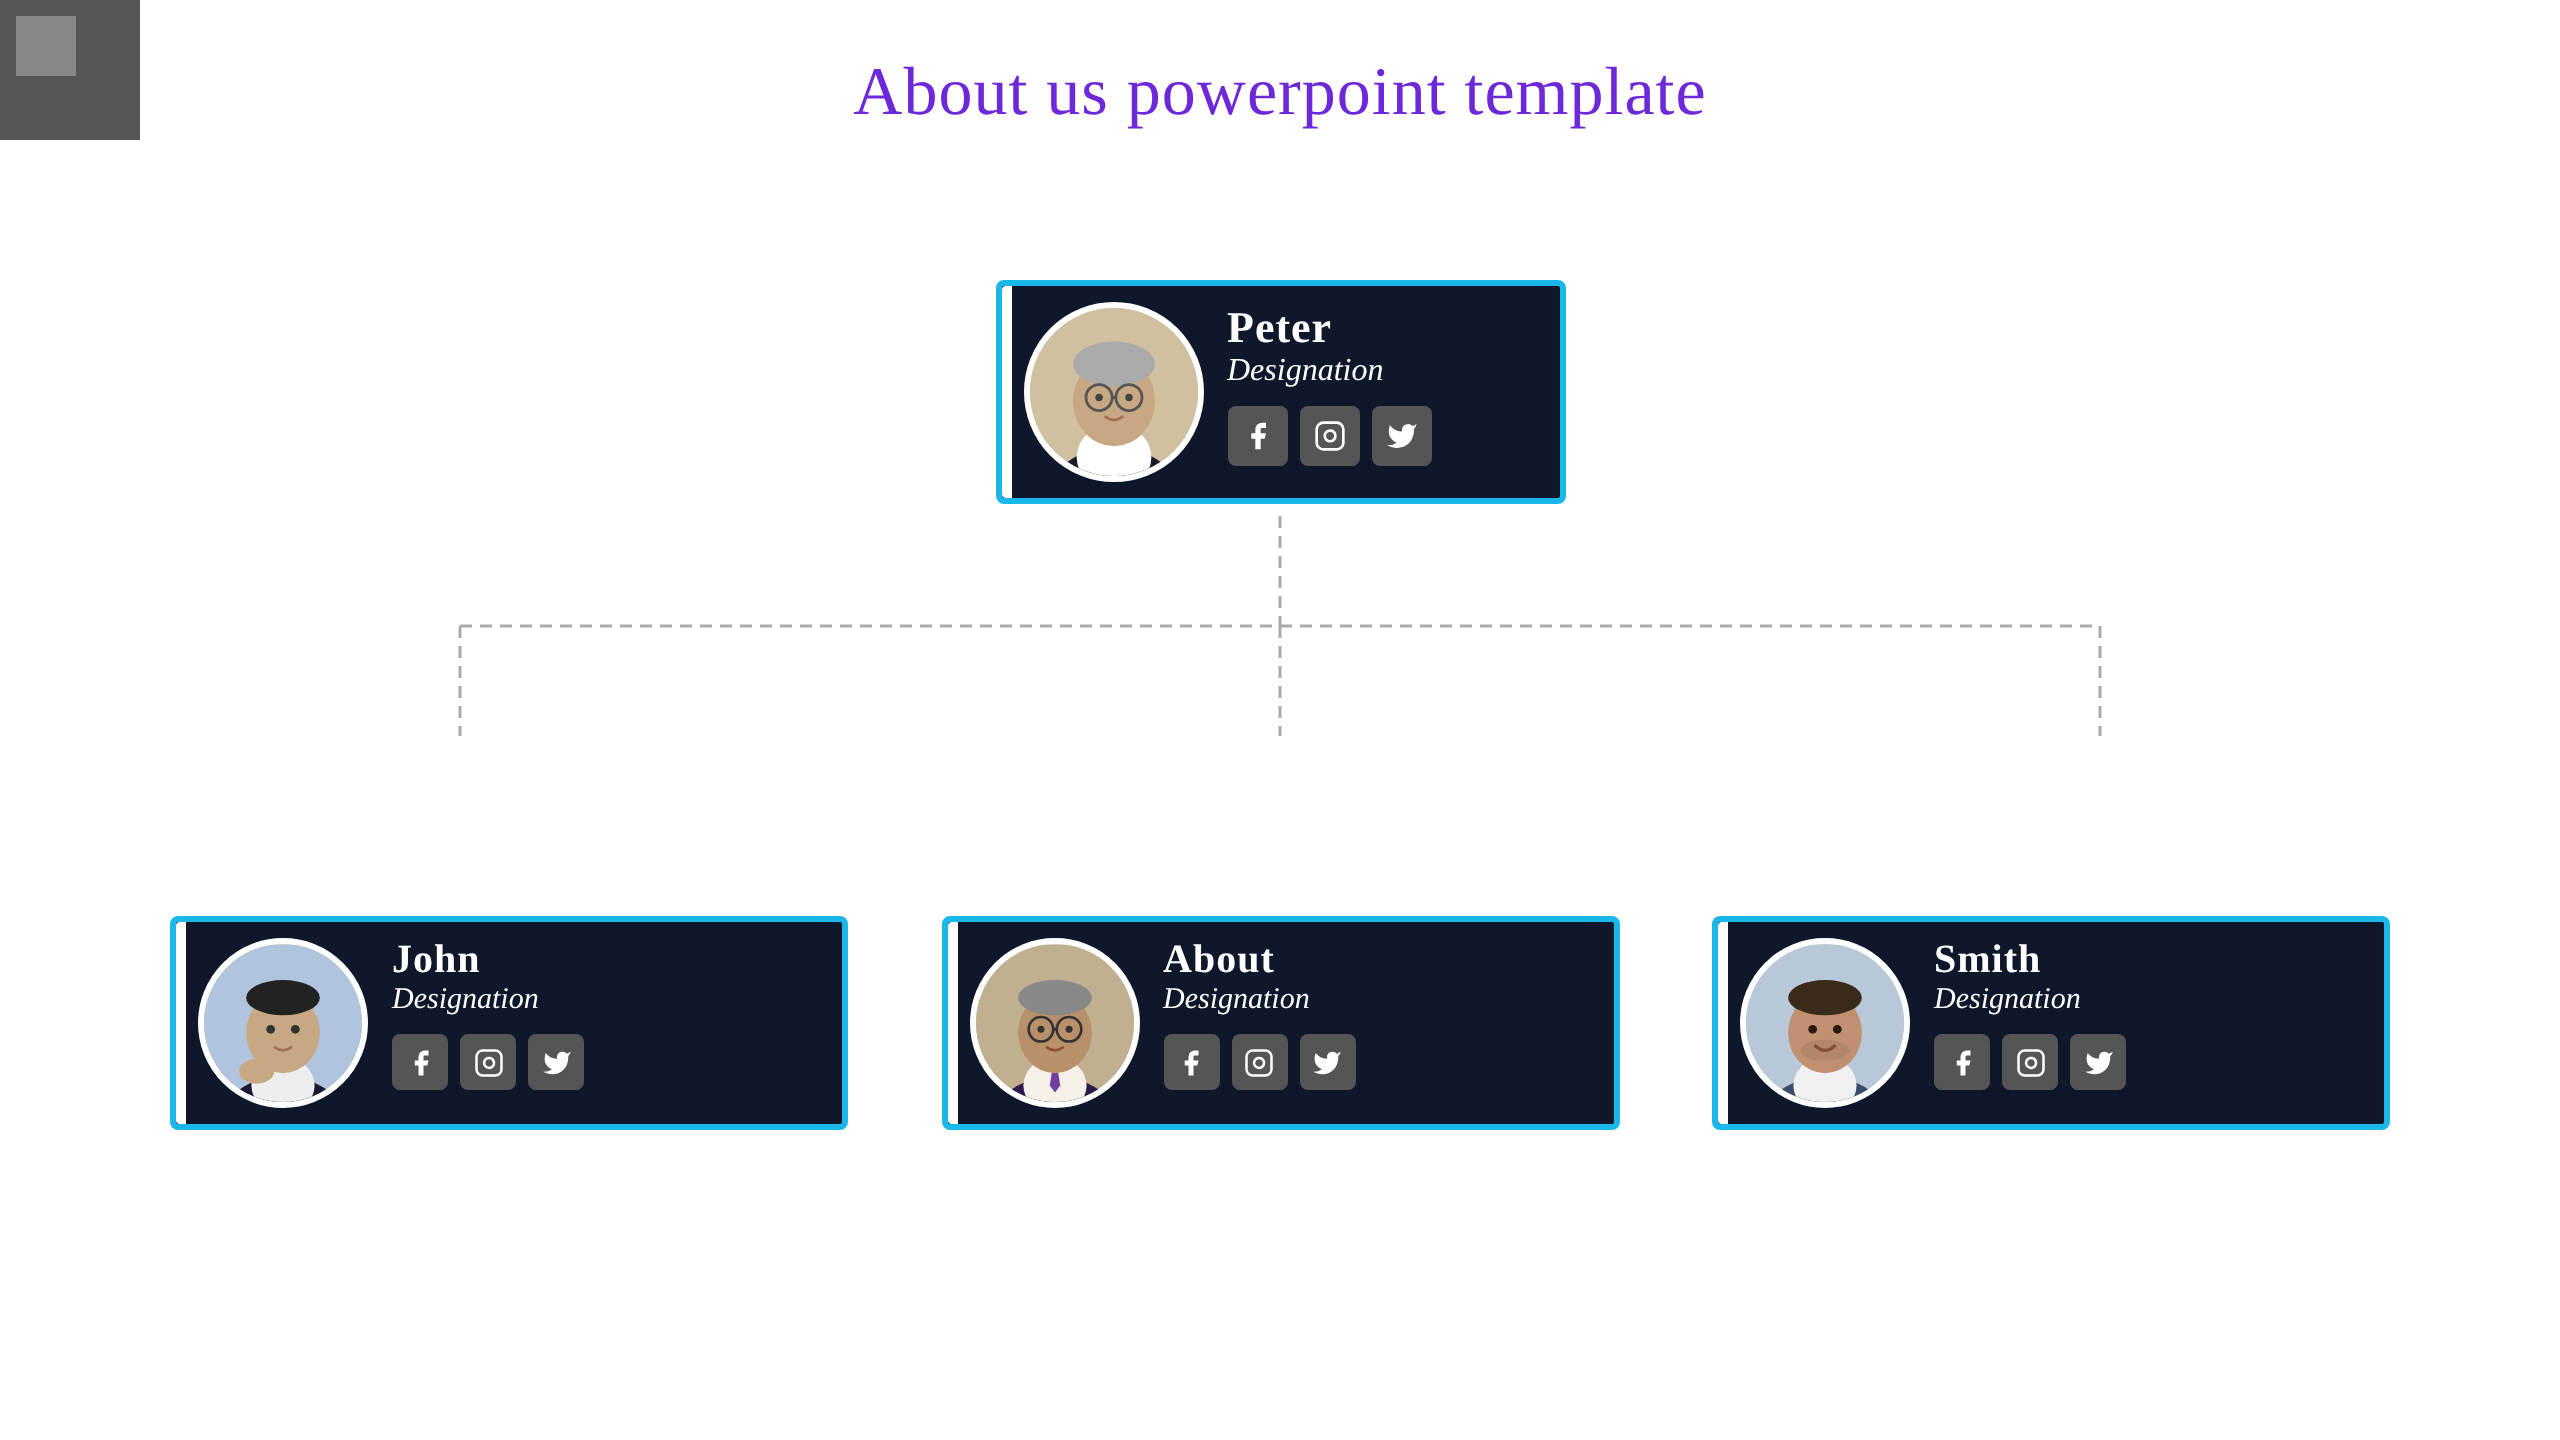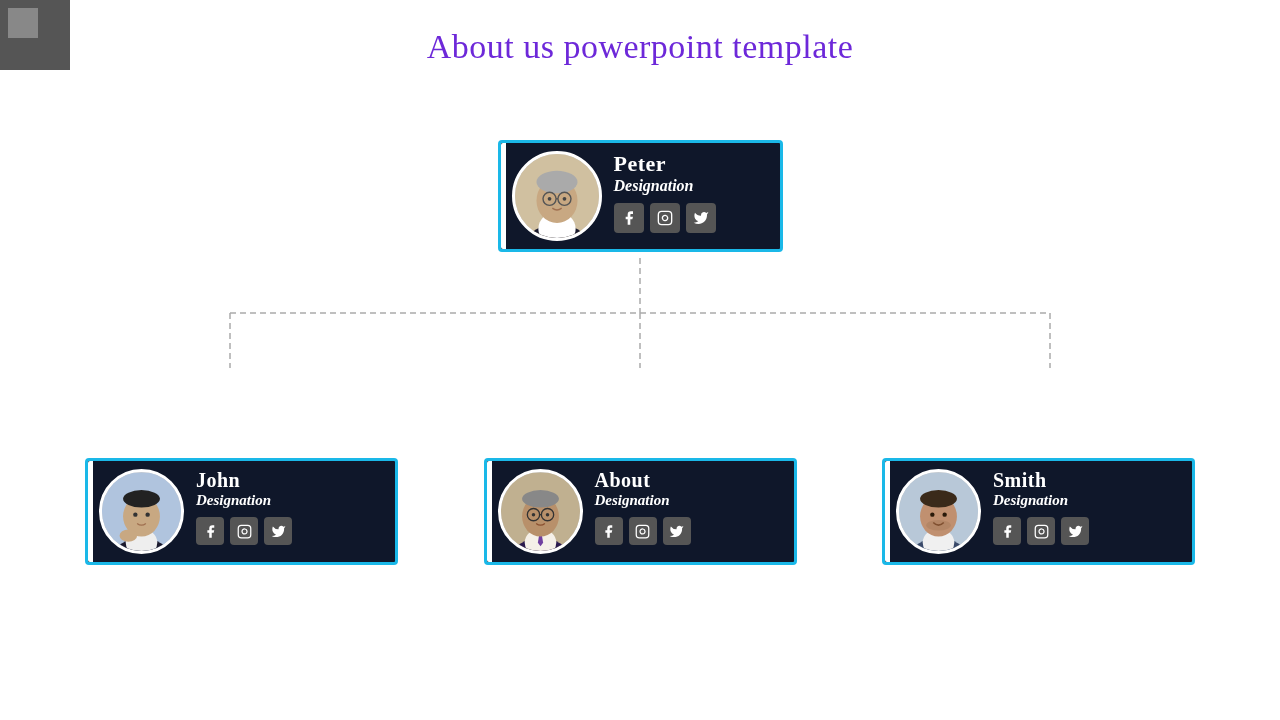--- a/index.html
+++ b/index.html
@@ -86,21 +86,21 @@
       border-radius: 4px;
       display: flex;
       padding: 8px 12px 8px 6px;
       position: relative;
       overflow: visible;
     }
     .person-card.top-card {
       width: 285px;
     }
     .person-card.bottom-card {
-      width: 313px;
+      width: 339px;
     }
     
     .person-card::before {
       content: '';
       position: absolute;
       left: 0;
       top: 0;
       bottom: 0;
       width: 5px;
       background: #fff;
@@ -139,21 +139,20 @@
       font-weight: bold;
       color: #fff;
       letter-spacing: 0.5px;
     }
 
     .card-designation {
       font-size: 16px;
       font-style: italic;
       color: #fff;
       margin-bottom: 8px;
-      font-weight: bold;
     }
 
     .social-icons {
       display: flex;
       gap: 6px;
     }
 
     .social-btn {
       width: 30px;
       height: 30px;

